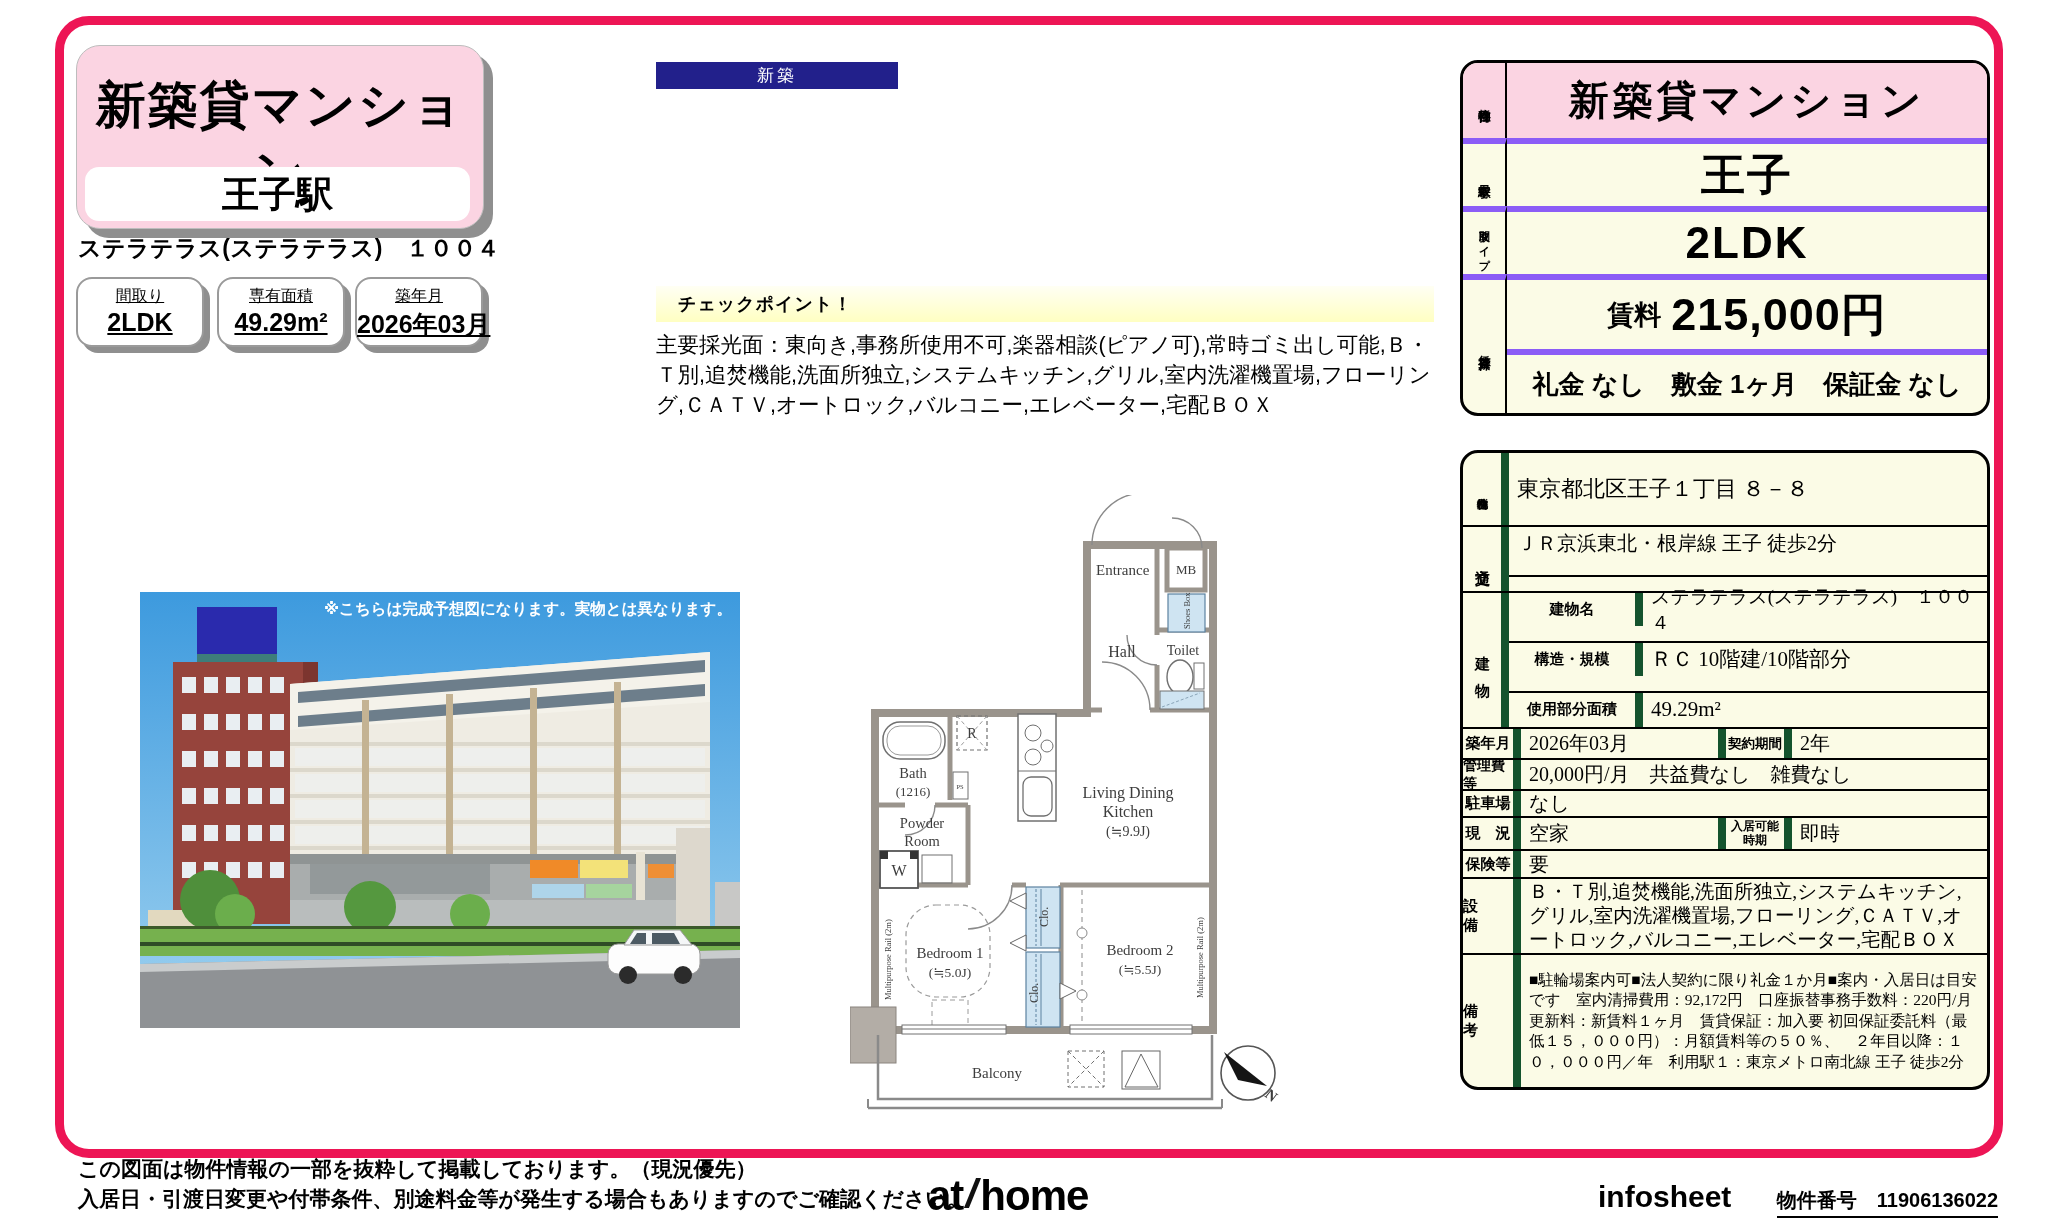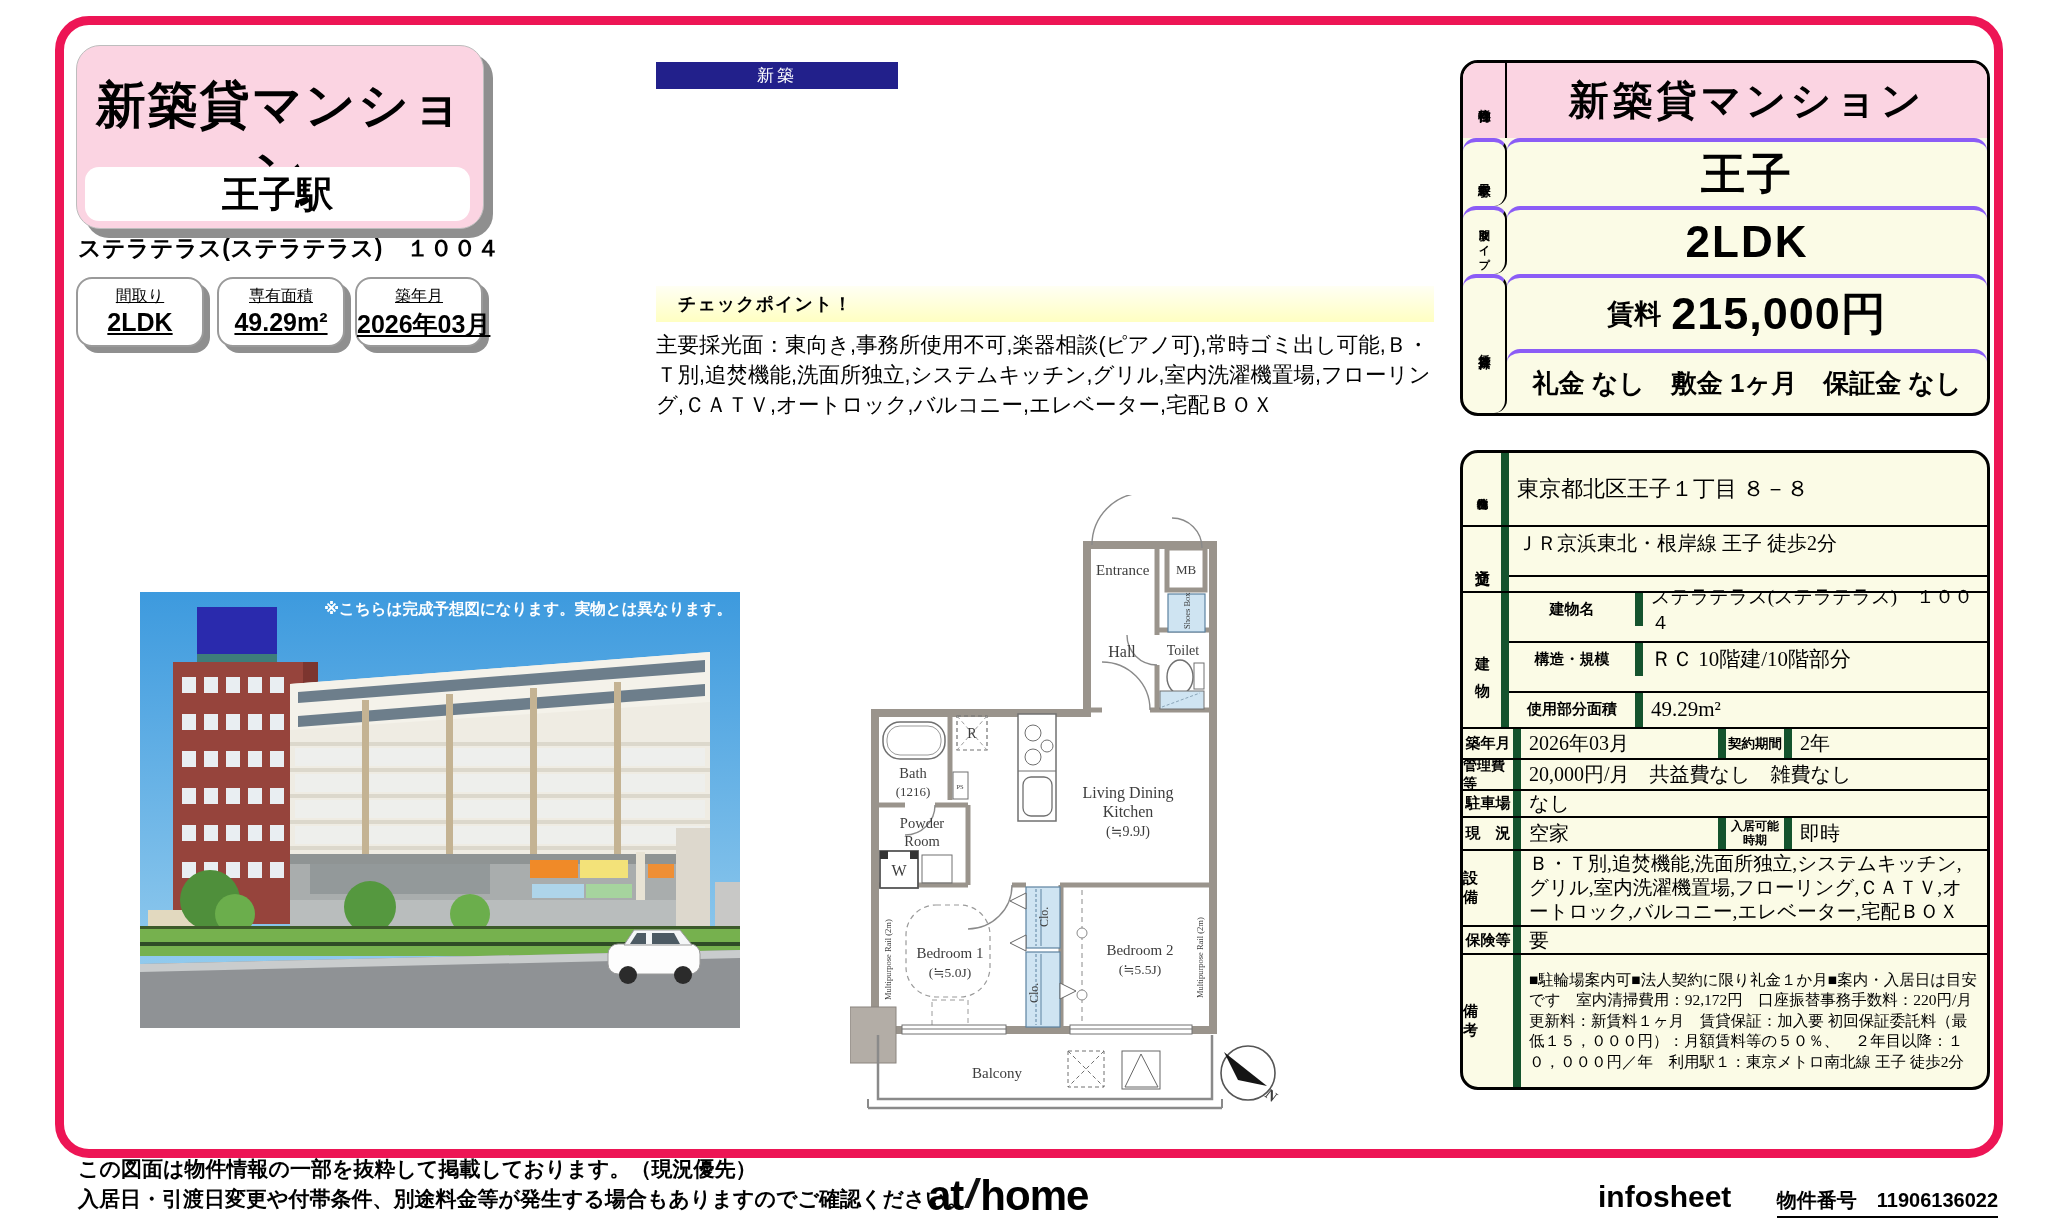--- a/index.html
+++ b/index.html
@@ -46,21 +46,21 @@
   .plan{position:absolute;left:850px;top:495px;width:480px;height:665px;}
   .plan text{font-family:"Liberation Serif","DejaVu Serif",serif;fill:#3d3d3d;}
 
   
   .t1{position:absolute;left:1460px;top:60px;width:530px;height:356px;border:3px solid #000;
       border-radius:18px;overflow:hidden;background:var(--cream);display:grid;
       grid-template-columns:44px 1fr;grid-template-rows:75px 68px 68px 75px 1fr;box-sizing:border-box;}
   .t1 .cell{display:flex;align-items:center;justify-content:center;box-sizing:border-box;}
   .t1 .lab{border-right:2px solid #000;font-weight:bold;font-size:12.5px;
            writing-mode:vertical-rl;text-orientation:upright;letter-spacing:1px;justify-content:center;}
-  .bt{border-top:4px solid #8b5cf6;border-radius:13px;}
+  .bt{border-top:6px solid #8b5cf6;}
   .bg-pink{background:var(--pink);}
   .v-big{font-weight:bold;font-size:44px;letter-spacing:2px;}
   .rent{font-size:27px;font-weight:bold;}
   .rent b{font-size:45px;letter-spacing:1px;}
 
   .t2{position:absolute;left:1460px;top:450px;width:530px;height:640px;border:3px solid #000;
       border-radius:18px;overflow:hidden;background:var(--cream);display:flex;flex-direction:column;
       box-sizing:border-box;}
   .t2 .row{display:flex;border-top:2px solid #000;box-sizing:border-box;flex:0 0 auto;}
   .t2 .row:first-child{border-top:none;}
@@ -416,27 +416,27 @@
     </div>
     <div class="row" style="height:33px;">
       <div class="c lab br" style="width:58px;">現　況</div>
       <div class="c sv br" style="width:205px;">空家</div>
       <div class="c lab br" style="width:66px;font-size:12px;flex-direction:column;line-height:1.1;justify-content:center;">
         <span>入居可能</span>
         <span>時期</span>
       </div>
       <div class="c sv" style="flex:1;">即時</div>
     </div>
+    <div class="row" style="height:28px;">
+      <div class="c lab br" style="width:58px;">保険等</div>
+      <div class="c sv" style="flex:1;">要</div>
+    </div>
     <div class="row" style="height:76px;">
       <div class="c lab br" style="width:58px;letter-spacing:4px;">設　備</div>
       <div class="c sv top-align" style="flex:1;font-size:19.5px;line-height:1.22;">Ｂ・Ｔ別,追焚機能,洗面所独立,システムキッチン,グリル,室内洗濯機置場,フローリング,ＣＡＴＶ,オートロック,バルコニー,エレベーター,宅配ＢＯＸ</div>
-    </div>
-    <div class="row" style="height:28px;">
-      <div class="c lab br" style="width:58px;">保険等</div>
-      <div class="c sv" style="flex:1;">要</div>
     </div>
     <div class="row" style="flex:1;">
       <div class="c lab br" style="width:58px;letter-spacing:4px;">備　考</div>
       <div class="c sv top-align" style="flex:1;font-size:15.5px;line-height:1.32;border-radius:32px;">■駐輪場案内可■法人契約に限り礼金１か月■案内・入居日は目安です　室内清掃費用：92,172円　口座振替事務手数料：220円/月　更新料：新賃料１ヶ月　賃貸保証：加入要 初回保証委託料（最低１５，０００円）：月額賃料等の５０％、　２年目以降：１０，０００円／年　利用駅１：東京メトロ南北線 王子 徒歩2分</div>
     </div>
   </div>
 
   <div class="disc" style="top:1155px;">この図面は物件情報の一部を抜粋して掲載しております。（現況優先）</div>
   <div class="disc" style="top:1185px;">入居日・引渡日変更や付帯条件、別途料金等が発生する場合もありますのでご確認ください。</div>
   <div class="logo">

